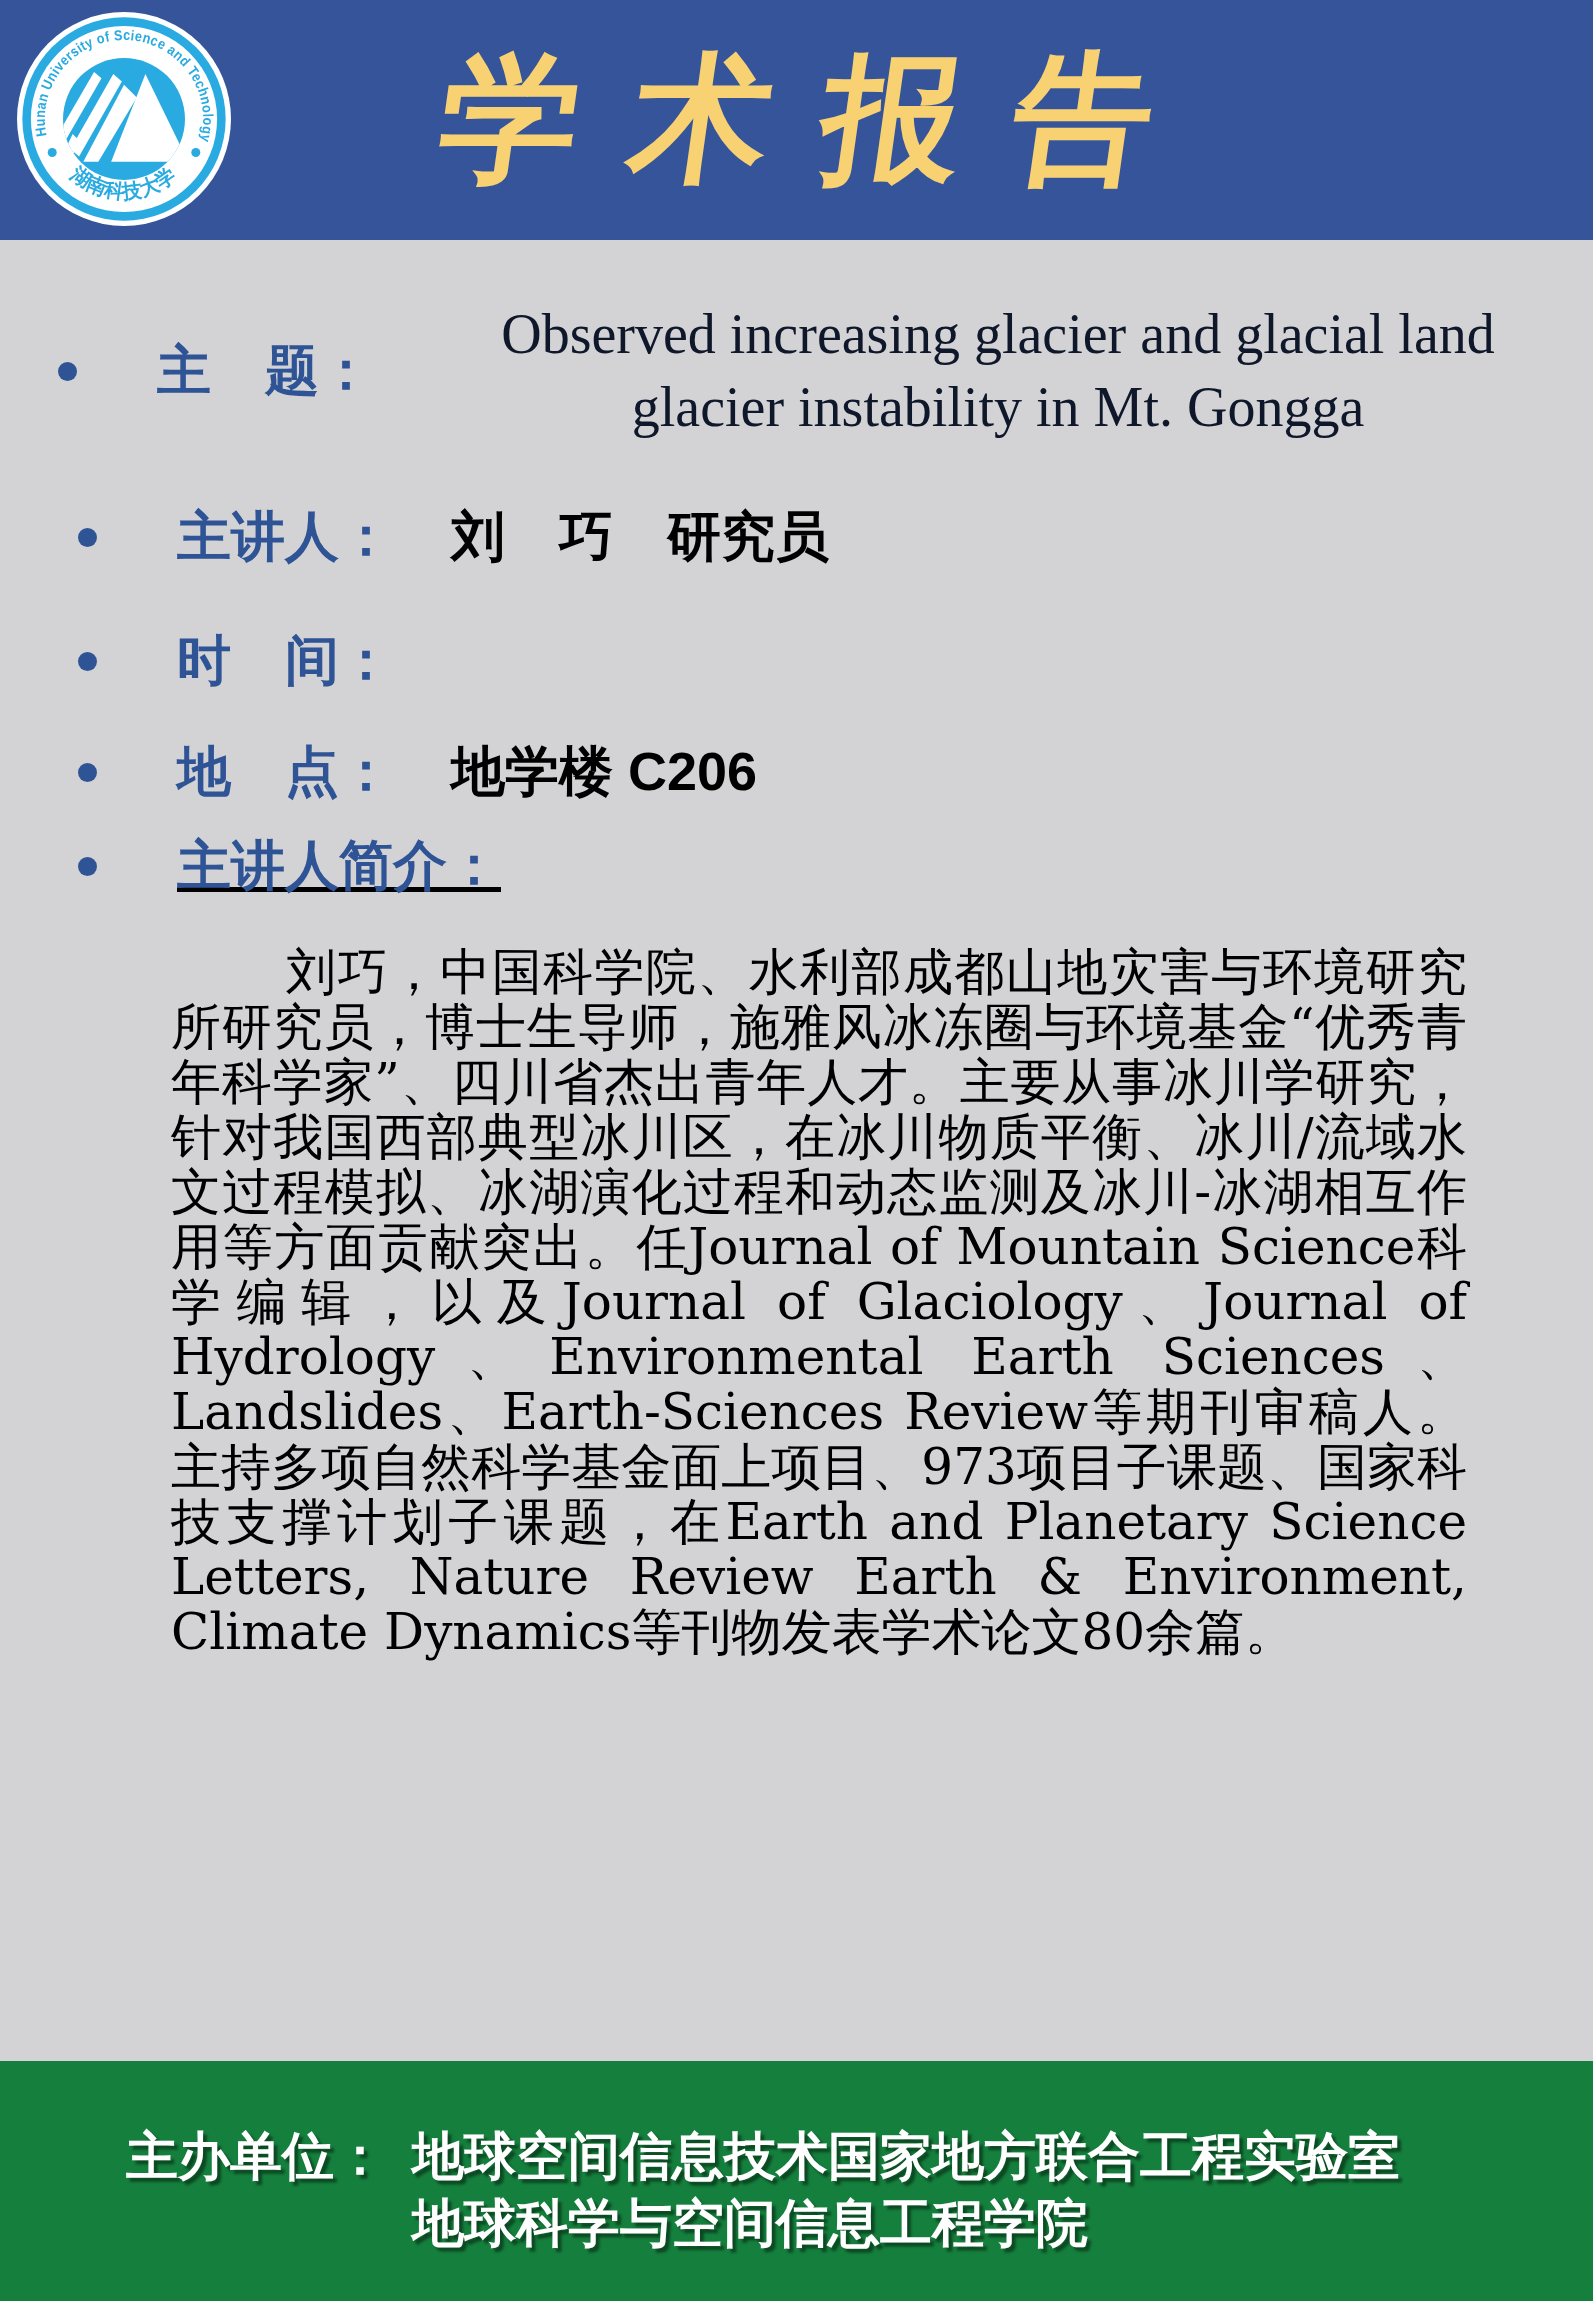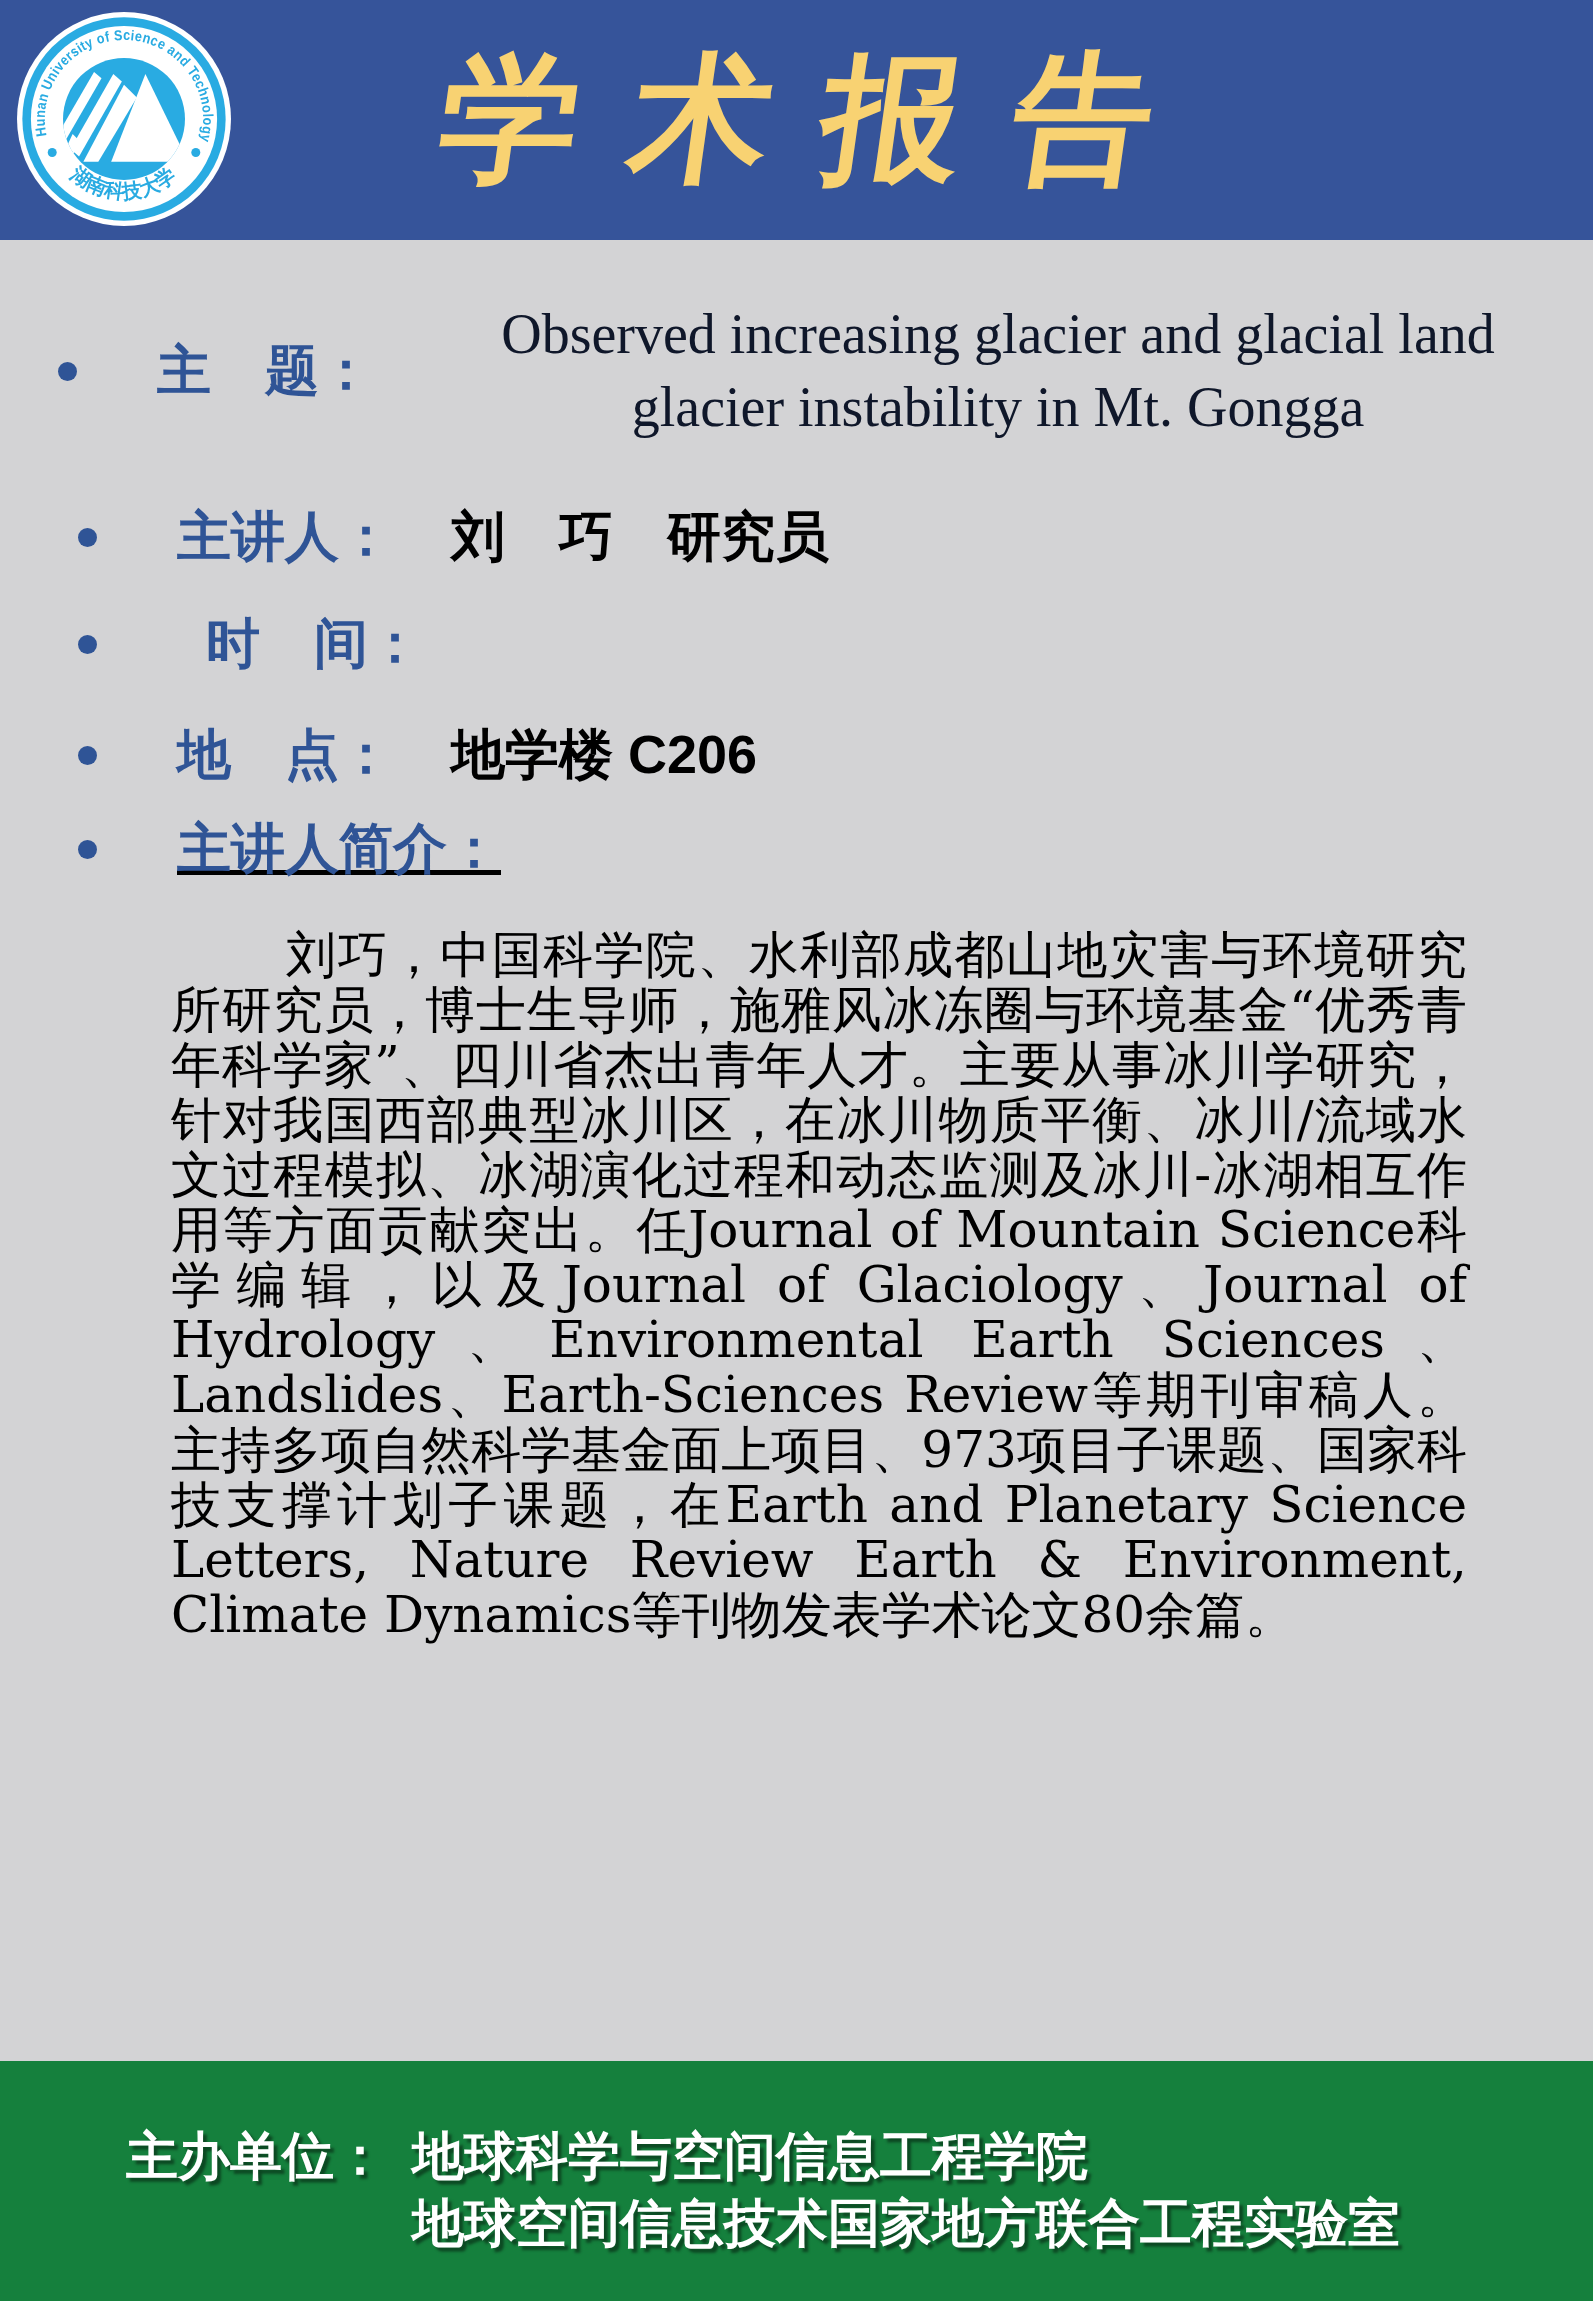--- a/index.html
+++ b/index.html
@@ -70,21 +70,21 @@
     text-align:center;
   }
   .value{
     font-size:54px;
     color:#000;
     white-space:nowrap;
   }
   .value-sans{ font-family:"Liberation Sans", sans-serif; font-weight:bold; }
   .value-serif{ font-family:"Liberation Serif", serif; font-size:56px; }
   .row-speaker{ margin-top:56px; }
-  .row-time{ margin-top:32px;text-align:center; }
+  .row-time{ margin-top:49px; }
   .row-place{ margin-top:36px; }
   .row-biolabel{ margin-top:19px;text-decoration:underline; }
   .row-speaker, .row-time, .row-place, .row-biolabel{ min-height:75px;padding-left:20px; }
 
   
   .bio{
     margin:41px 127px 0 171px;
     font-family:"DejaVu Serif", serif;
     font-size:50px;
     line-height:55px;
@@ -186,20 +186,20 @@
       <span class="row-label">主讲人简介：</span>
     </div>
 
     <p class="bio">刘巧，中国科学院、水利部成都山地灾害与环境研究所研究员，博士生导师，施雅风冰冻圈与环境基金“优秀青年科学家”、四川省杰出青年人才。主要从事冰川学研究，针对我国西部典型冰川区，在冰川物质平衡、冰川/流域水文过程模拟、冰湖演化过程和动态监测及冰川-冰湖相互作用等方面贡献突出。任Journal of Mountain Science科学编辑，以及Journal of Glaciology、Journal of Hydrology、Environmental Earth Sciences、Landslides、Earth-Sciences Review等期刊审稿人。主持多项自然科学基金面上项目、973项目子课题、国家科技支撑计划子课题，在Earth and Planetary Science Letters, Nature Review Earth &amp; Environment, Climate Dynamics等刊物发表学术论文80余篇。</p>
   </main>
 
   <footer class="banner-bottom">
     <div class="footer-row">
       <span class="footer-label">主办单位：</span>
       <div class="footer-orgs">
+        <div>地球空间信息技术国家地方联合工程实验室</div>
         <div>地球科学与空间信息工程学院</div>
-        <div>地球空间信息技术国家地方联合工程实验室</div>
       </div>
     </div>
   </footer>
 
 </div>
 
 
 </body></html>

